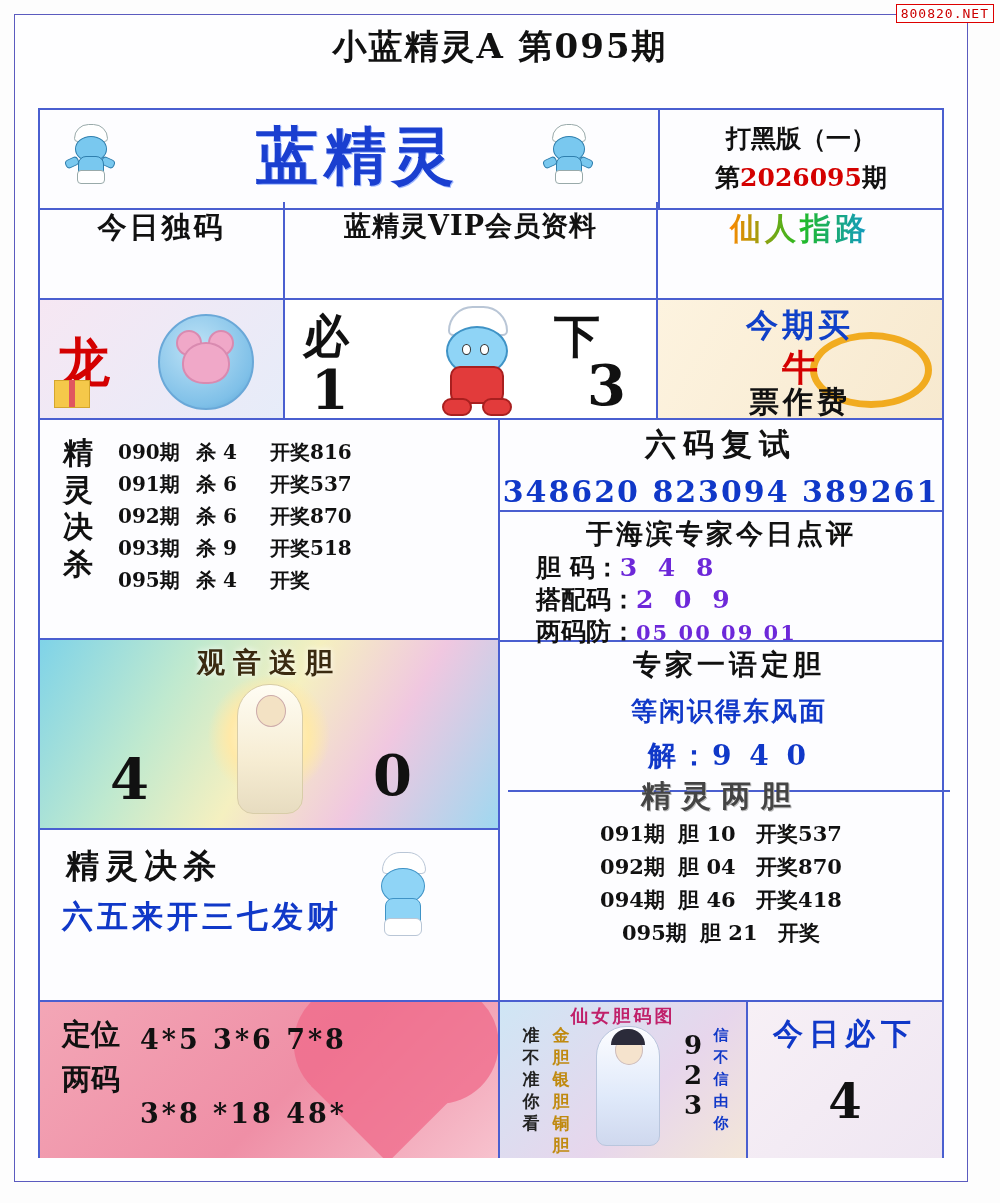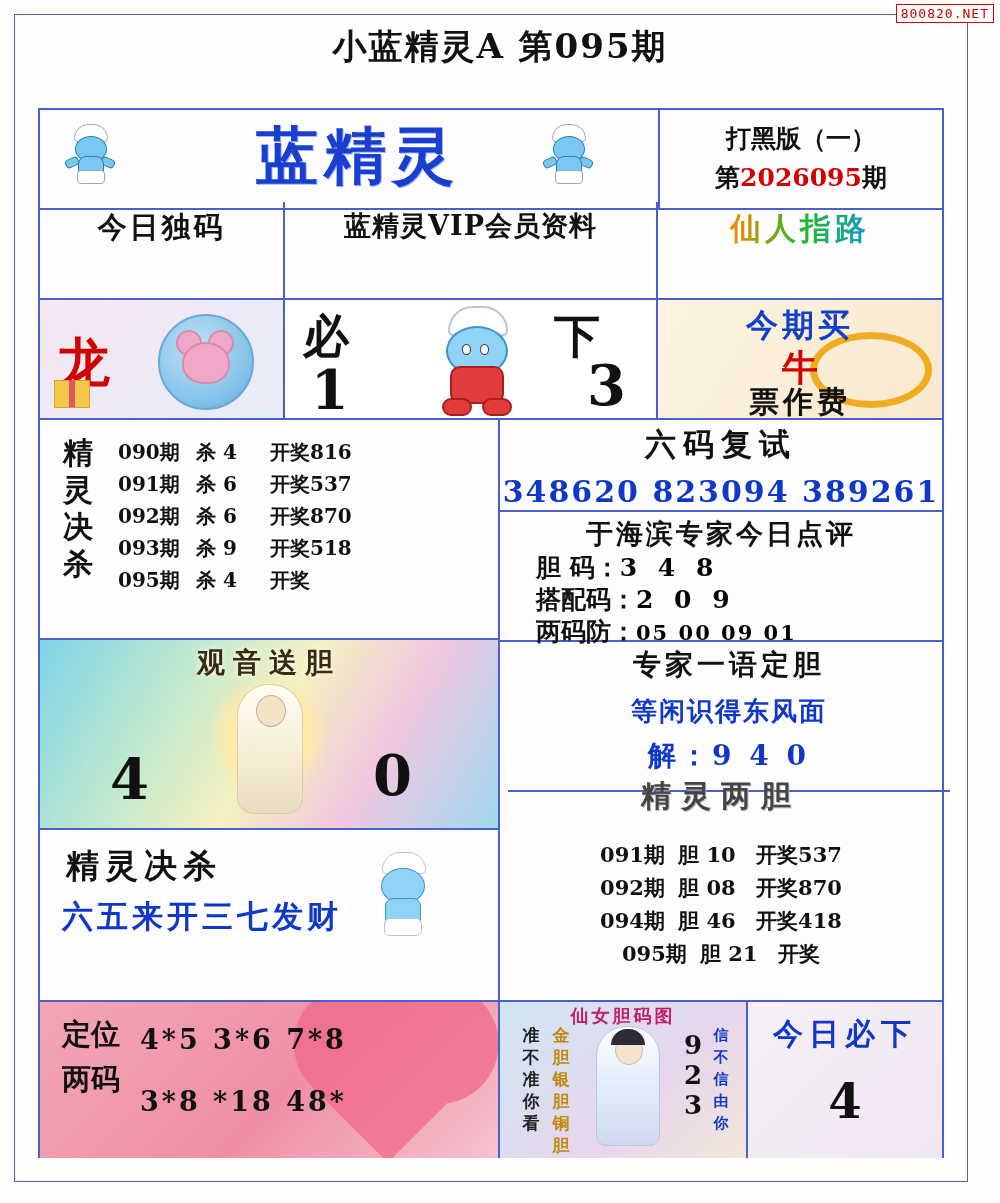--- a/index.html
+++ b/index.html
@@ -259,21 +259,21 @@
   }
   .r2{top:92px;height:130px;}
   .r2 .t{
     text-align:center;font-family:"DejaVu Serif","Liberation Serif",serif;font-weight:bold;
     font-size:27px;color:#111;letter-spacing:3px;padding-top:4px;
   }
   .kv{
     font-family:"DejaVu Serif","Liberation Serif",serif;font-weight:bold;
     font-size:25px;color:#111;height:32px;line-height:32px;padding-left:36px;
   }
-  .kv .val{color:#000000;letter-spacing:6px;margin-top:40px;}
+  .kv .val{color:#6d28d9;letter-spacing:6px;margin-top:40px;}
   .kv .val.small{font-size:21px;letter-spacing:2px;}
   .r3{top:222px;height:150px;margin-left:8px;}
   .r3 .t{
     text-align:center;font-family:"DejaVu Serif","Liberation Serif",serif;font-weight:bold;
     font-size:28px;color:#111;letter-spacing:4px;padding-top:4px;
   }
   .r3 .poem{
     text-align:center;font-family:"DejaVu Serif","Liberation Serif",serif;font-weight:bold;
     font-size:26px;color:#1038c8;letter-spacing:2px;padding-top:10px;
   }
@@ -315,21 +315,21 @@
     position:absolute;left:22px;top:10px;width:58px;
     font-family:"DejaVu Serif","Liberation Serif",serif;font-weight:bold;
     font-size:29px;line-height:45px;color:#111;text-align:center;
   }
   .dw-line1{
     position:absolute;left:100px;top:22px;
     font-family:"DejaVu Serif","Liberation Serif",serif;font-weight:bold;
     font-size:27px;color:#111;letter-spacing:3px;
   }
   .dw-line2{
-    position:absolute;left:100px;top:84px;
+    position:absolute;left:100px;top:96px;
     font-family:"DejaVu Serif","Liberation Serif",serif;font-weight:bold;
     font-size:27px;color:#111;letter-spacing:3px;
   }
   .bm{
     position:absolute;left:460px;top:0;width:248px;height:100%;
     border-right:2px solid #4a5fd0;box-sizing:border-box;
     background:linear-gradient(135deg,#cfe6f5,#e7d6ec 60%,#f3e6d8);
     overflow:hidden;
   }
   .bm-title{
@@ -525,26 +525,26 @@
         </div>
 
         <div class="rblk r3">
           <div class="t">专家一语定胆</div>
           <div class="poem">等闲识得东风面</div>
           <div class="ans">解：9 4 0</div>
         </div>
 
         <div class="rblk r4">
           <div class="t">精灵两胆</div>
-          <div style="margin-top:21px;">
+          <div style="margin-top:0;">
             <div class="dan-row">
               <span class="issue">091期</span><span class="dan">胆 10</span><span>开奖537</span>
             </div>
             <div class="dan-row">
-              <span class="issue">092期</span><span class="dan">胆 08</span><span>开奖870</span>
+              <span class="issue">092期</span><span class="dan">胆 04</span><span>开奖870</span>
             </div>
             <div class="dan-row">
               <span class="issue">094期</span><span class="dan">胆 46</span><span>开奖418</span>
             </div>
             <div class="dan-row">
               <span class="issue">095期</span><span class="dan">胆 21</span><span>开奖</span>
             </div>
           </div>
         </div>
 

